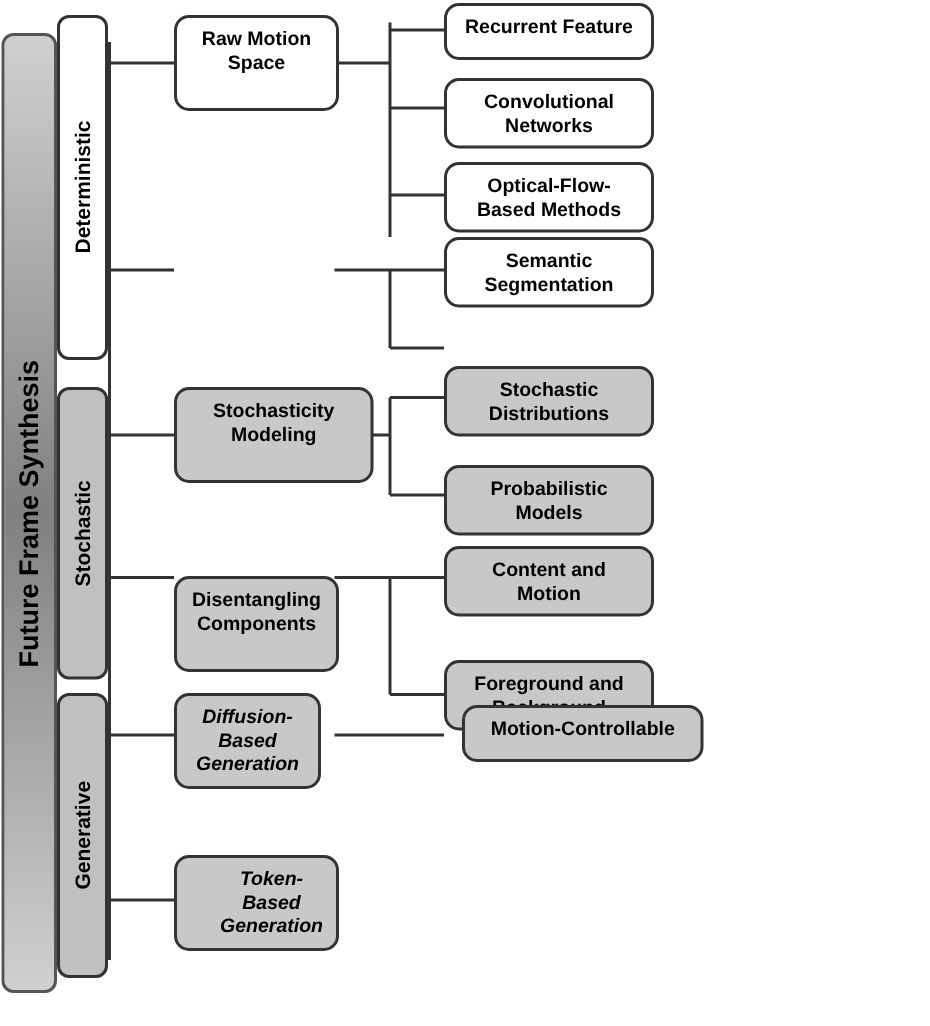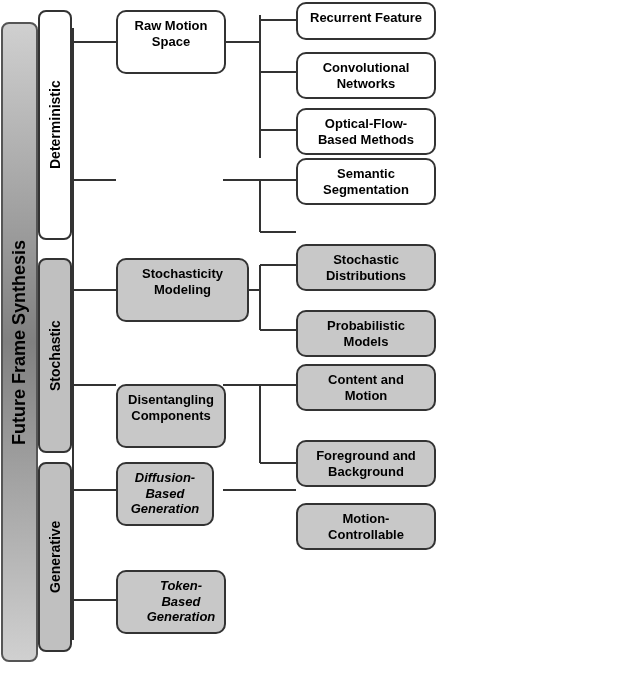--- a/index.html
+++ b/index.html
@@ -210,18 +210,18 @@
     </div>
 
     <div class="node gray" style="left:258px; top:364px; width:140px; min-height:44px;">
       <span>Content and Motion</span>
     </div>
 
     <div class="node gray" style="left:258px; top:440px; width:140px; min-height:44px;">
       <span>Foreground and Background</span>
     </div>
 
-    <div class="node gray" style="left:258px; top:470px; width:140px; min-height:38px;margin-top:33px;">
+    <div class="node gray" style="left:270px; top:470px; width:161px; min-height:38px;">
       <span>Motion-Controllable</span>
     </div>
 
   </div>
 </div>
 
 </body></html>

